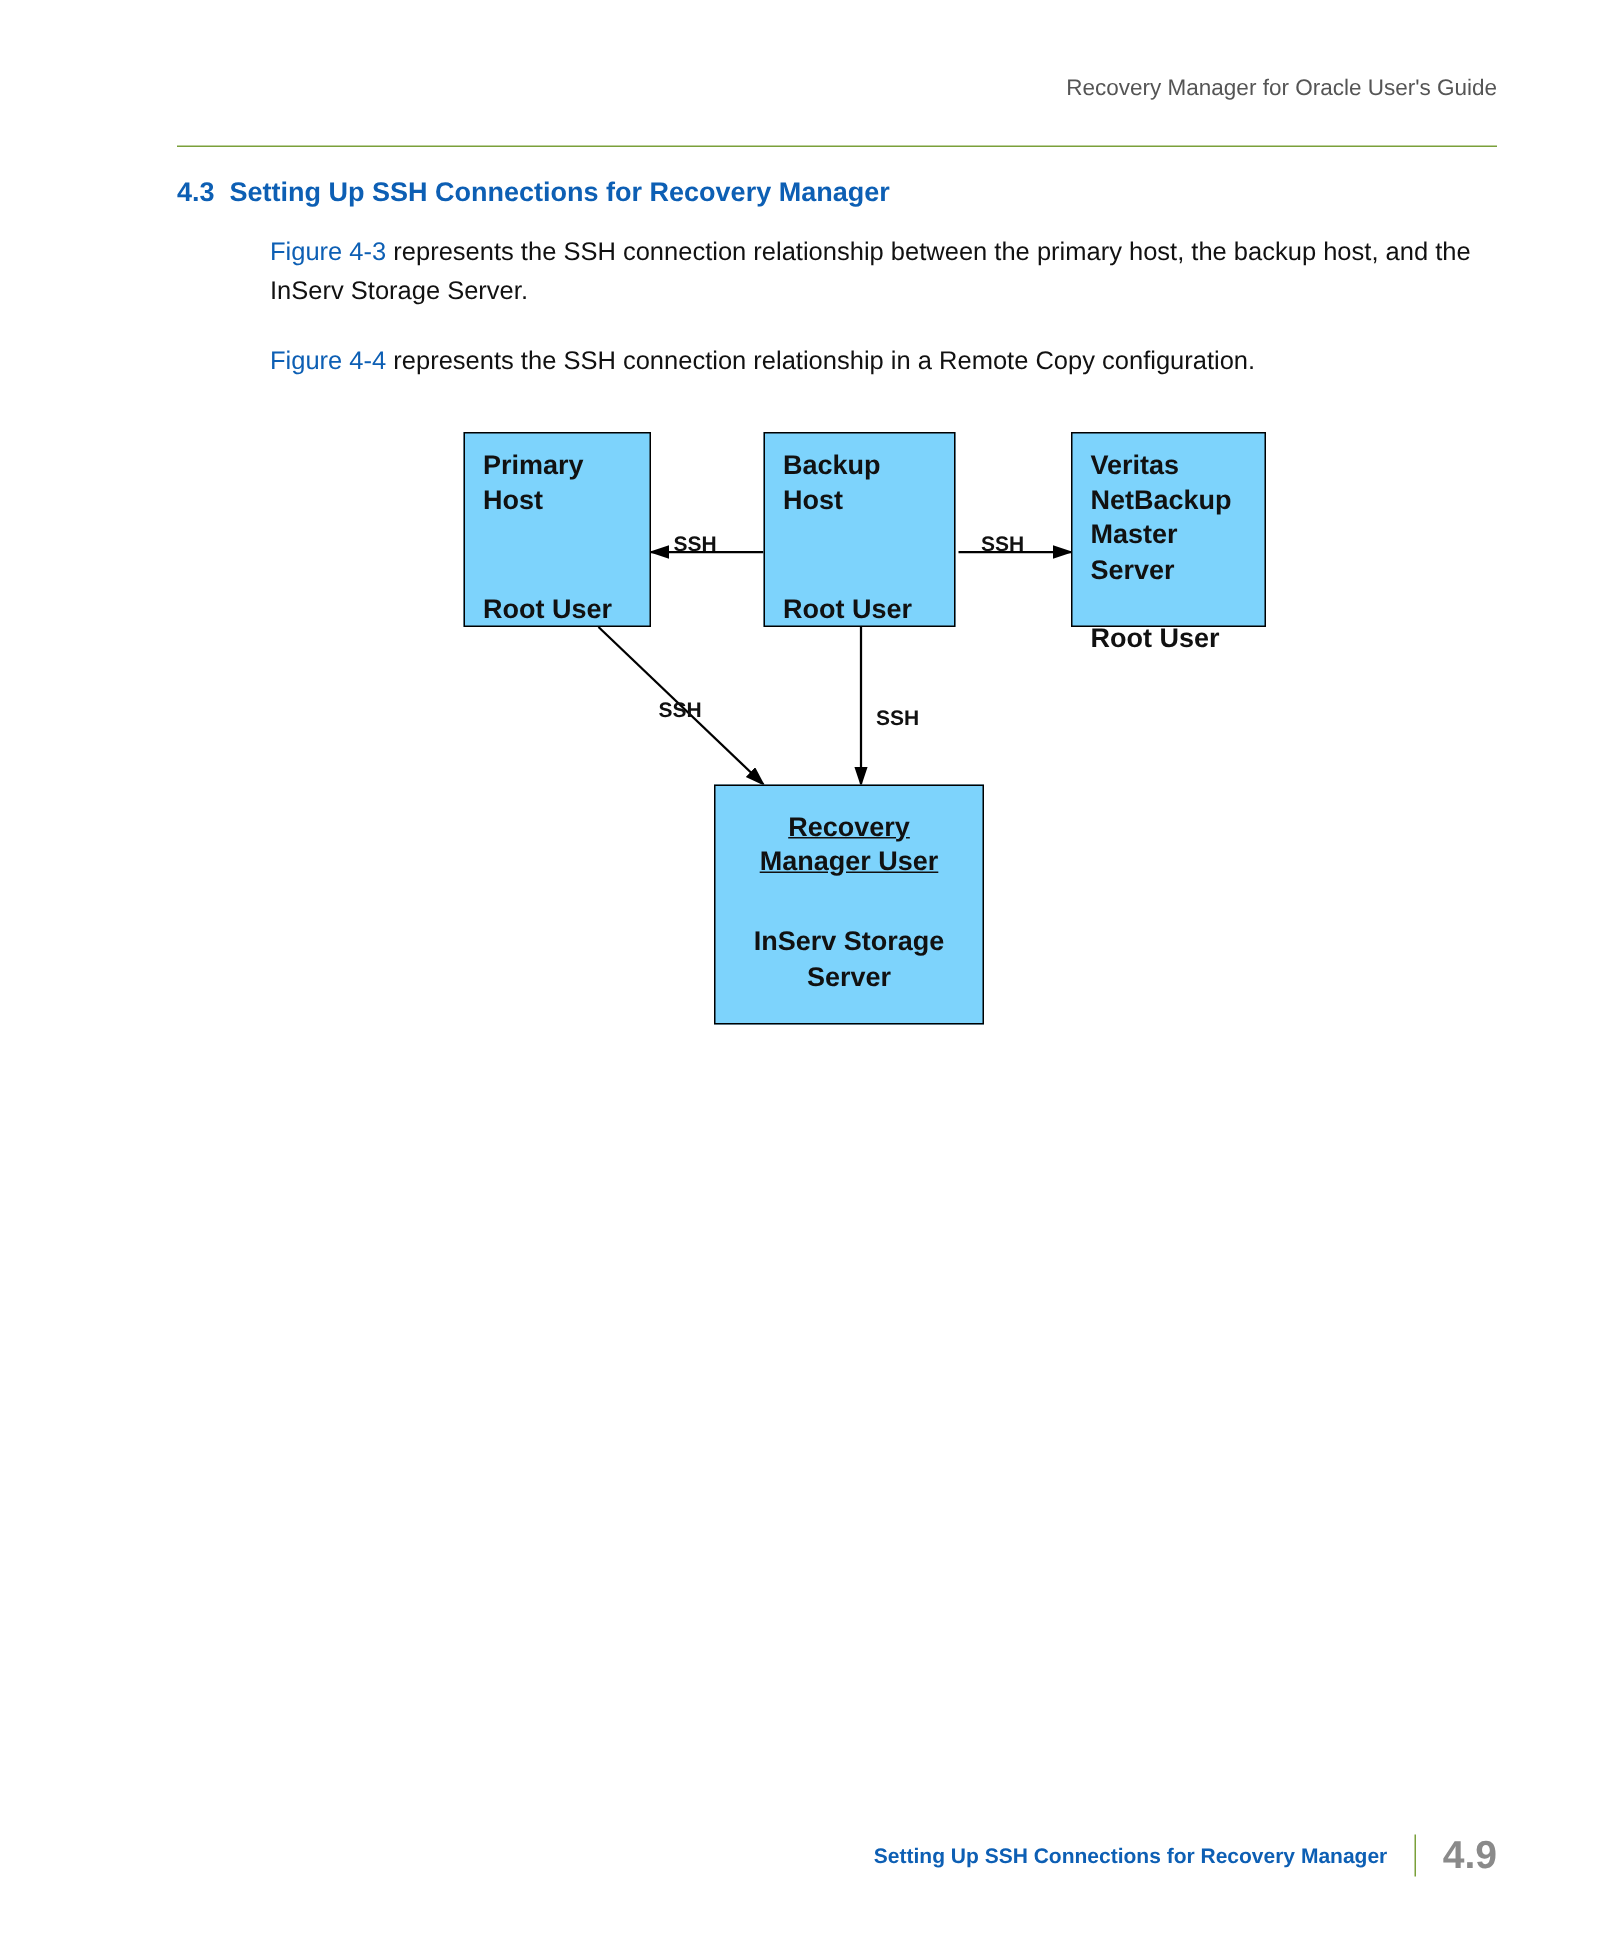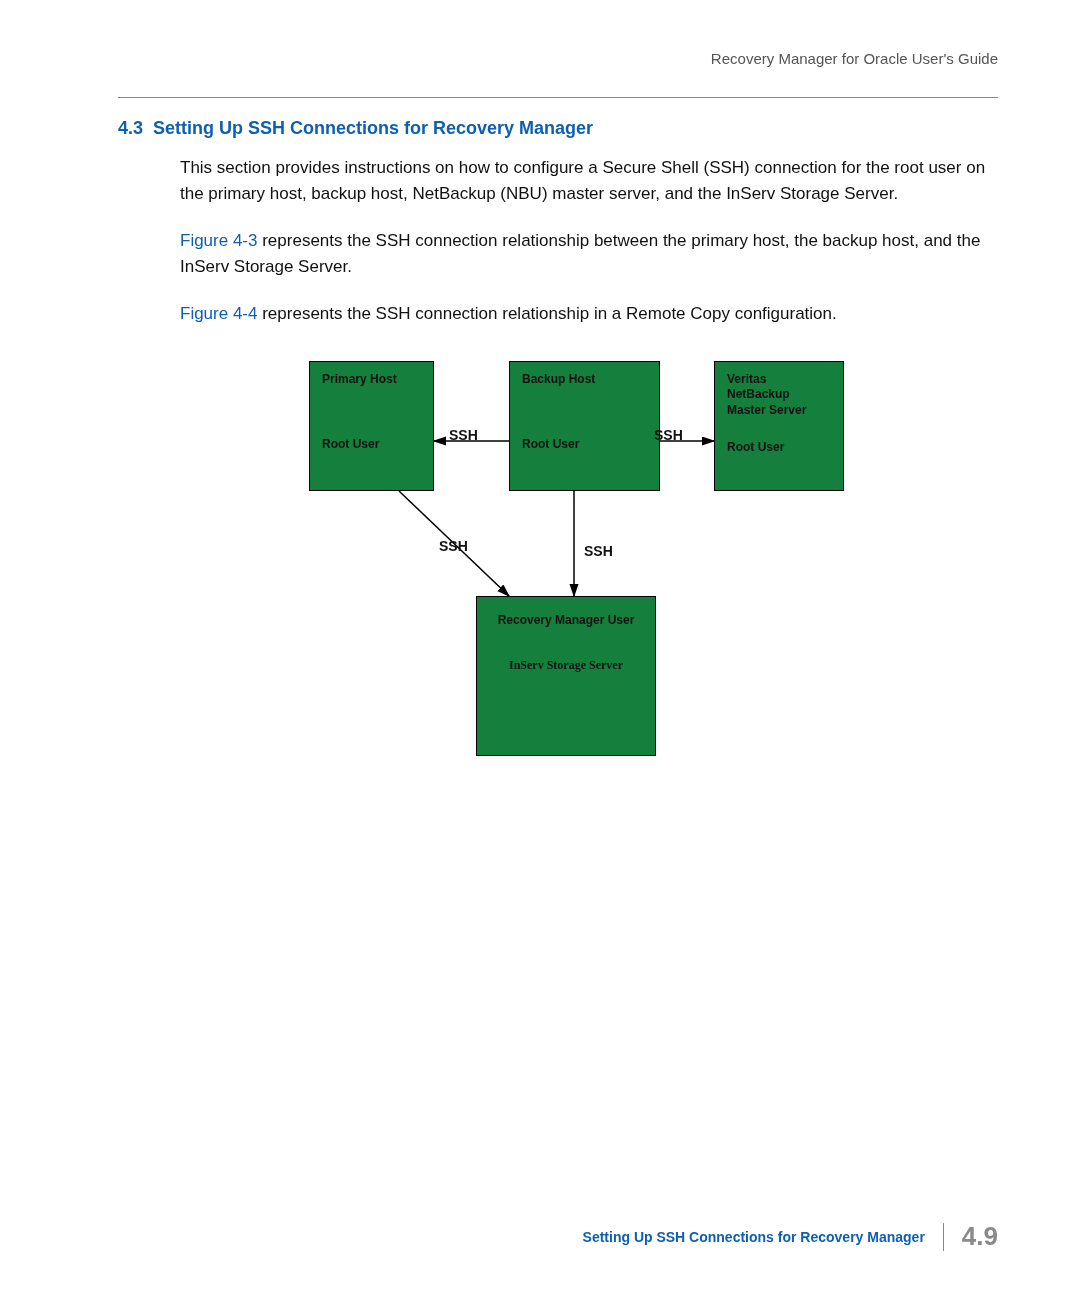--- a/index.html
+++ b/index.html
@@ -48,32 +48,32 @@
   .figref { color: #0d5fb4; }
   .diagram {
     position: relative;
     width: 560px;
     height: 430px;
     margin: 24px auto 16px auto;
   }
   .box {
     position: absolute;
     border: 1px solid #000;
-    background: #15803d;
+    background: #7dd3fc;
     padding: 10px 12px;
     box-sizing: border-box;
-    font-size: 12px;
+    font-size: 18px;
     font-weight: bold;
     line-height: 1.3;
   }
   .box .top { display:block; }
   .box .bot { display:block; margin-top: 50px;}
   .box3 .bot { margin-top: 22px;}
-  .box4 .mid { display:block; margin-top: 6px;}
-  .box4 .bot2 { display:block; margin-top: 30px; font-family: Liberation Serif, serif;}
+  .box4 .mid { display:block; margin-top: 6px; text-decoration: underline;}
+  .box4 .bot2 { display:block; margin-top: 30px;}
   .box4 { text-align:center; }
   .lbl {
     position: absolute;
     font-size: 14px;
     font-weight: bold;
   }
   .caption {
     text-align: center;
     font-size: 15px;
     margin-top: 8px;
@@ -109,21 +109,20 @@
 
 <div class="page">
   <div class="header-right">Recovery Manager for Oracle User's Guide</div>
   <div class="divider-top"></div>
 
   <h2 class="section-title">
     <span>4.3</span>&nbsp;&nbsp;<span>Setting Up SSH Connections for Recovery Manager</span>
   </h2>
 
   <div class="body-block">
-    <p>This section provides instructions on how to configure a Secure Shell (SSH) connection for the root user on the primary host, backup host, NetBackup (NBU) master server, and the InServ Storage Server.</p>
     <p>
       <span class="figref">Figure 4-3</span><span> represents the SSH connection relationship between the primary host, the backup host, and the InServ Storage Server.</span>
     </p>
     <p>
       <span class="figref">Figure 4-4</span><span> represents the SSH connection relationship in a Remote Copy configuration.</span>
     </p>
 
     <div class="diagram">
       <svg class="lines" viewBox="0 0 560 430">
         <defs>
@@ -139,21 +138,21 @@
         <line x1="90" y1="140" x2="200" y2="245" stroke="#000" stroke-width="1.5" marker-end="url(#arrow)"></line>
 
         <line x1="265" y1="140" x2="265" y2="245" stroke="#000" stroke-width="1.5" marker-end="url(#arrow)"></line>
       </svg>
 
       <div class="box" style="left:0; top:10px; width:125px; height:130px;">
         <span class="top">Primary Host</span>
         <span class="bot">Root User</span>
       </div>
 
-      <div class="box" style="left:200px; top:10px; width:151px; height:130px;">
+      <div class="box" style="left:200px; top:10px; width:128px; height:130px;">
         <span class="top">Backup Host</span>
         <span class="bot">Root User</span>
       </div>
 
       <div class="box box3" style="left:405px; top:10px; width:130px; height:130px;">
         <span class="top">Veritas NetBackup Master Server</span>
         <span class="bot">Root User</span>
       </div>
 
       <div class="box box4" style="left:167px; top:245px; width:180px; height:160px;">

